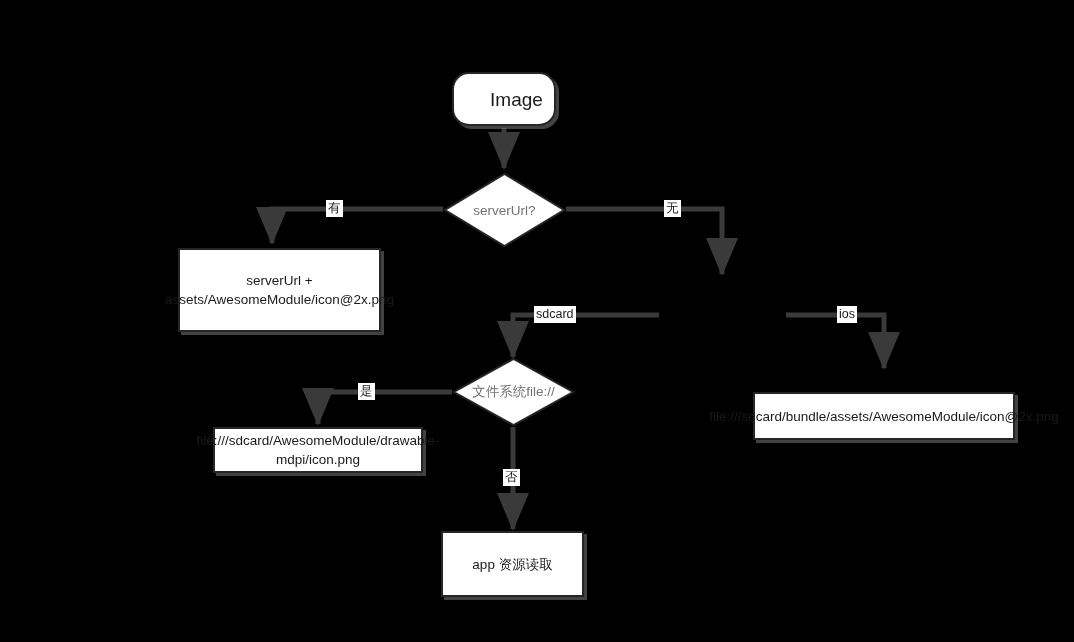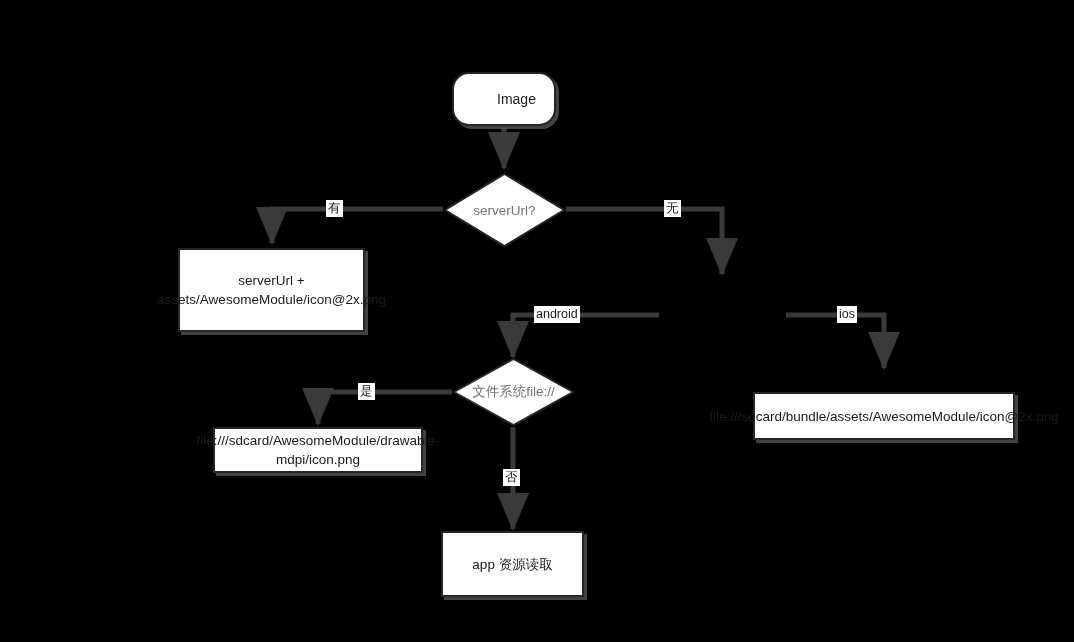--- a/index.html
+++ b/index.html
@@ -36,21 +36,21 @@
     text-align: center;
     font-size: 13.5px;
     line-height: 19px;
     box-shadow: 3px 3px 0 rgba(120,120,120,0.55);
     padding: 2px 6px;
   }
   .node.rounded {
     border-radius: 17px;
   }
   .node.terminal {
-    font-size: 14px;
+    font-size: 19px;
     padding-left: 31px;
   }
   .diamond-wrap {
     position: absolute;
   }
   .diamond-wrap svg {
     position: absolute;
     left: 0;
     top: 0;
     overflow: visible;
@@ -110,21 +110,21 @@
     <span>Image</span>
   </div>
 
   <div class="diamond-wrap" style="left:443px; top:172px; width:123px; height:76px;">
     <svg width="123" height="76" viewBox="0 0 123 76" xmlns="http://www.w3.org/2000/svg">
       <polygon points="61.5,2 121,38 61.5,74 2,38" fill="#ffffff" stroke="#262626" stroke-width="2"></polygon>
     </svg>
     <div class="diamond-label">serverUrl?</div>
   </div>
 
-  <div class="node" style="left:178px; top:248px; width:187px; height:84px;">
+  <div class="node" style="left:178px; top:248px; width:203px; height:84px;">
     <span>serverUrl + assets/AwesomeModule/icon@2x.png</span>
   </div>
 
 
   <div class="node" style="left:753px; top:392px; width:262px; height:48px;">
     <span>file:///sdcard/bundle/assets/AwesomeModule/icon@2x.png</span>
   </div>
 
   <div class="diamond-wrap" style="left:452px; top:357px; width:123px; height:70px;">
     <svg width="123" height="70" viewBox="0 0 123 70" xmlns="http://www.w3.org/2000/svg">
@@ -138,21 +138,21 @@
   </div>
 
   <div class="node" style="left:441px; top:531px; width:143px; height:66px;">
     <span>app 资源读取</span>
   </div>
 
   <div class="edge-label" style="left:326px; top:200px;">有</div>
 
   <div class="edge-label" style="left:664px; top:200px;">无</div>
 
-  <div class="edge-label" style="left:534px; top:306px;">android</div>
+  <div class="edge-label" style="left:534px; top:306px;">sdcard</div>
 
   <div class="edge-label" style="left:837px; top:306px;">ios</div>
 
   <div class="edge-label" style="left:358px; top:383px;">是</div>
 
   <div class="edge-label" style="left:503px; top:469px;">否</div>
 
 </div>
 
 </body></html>

